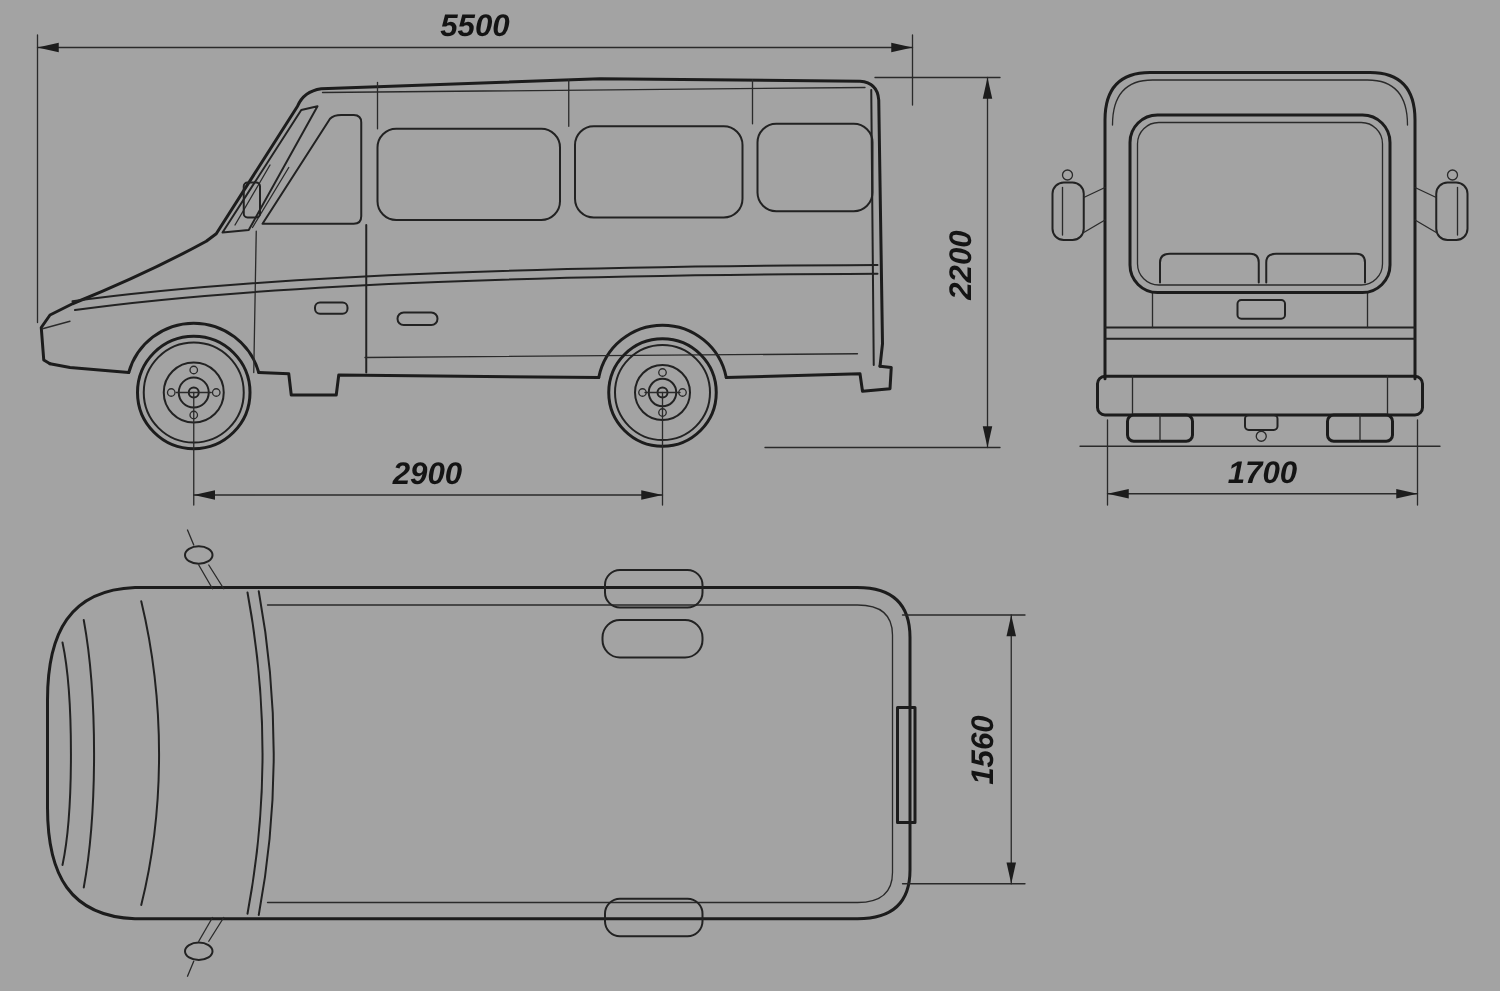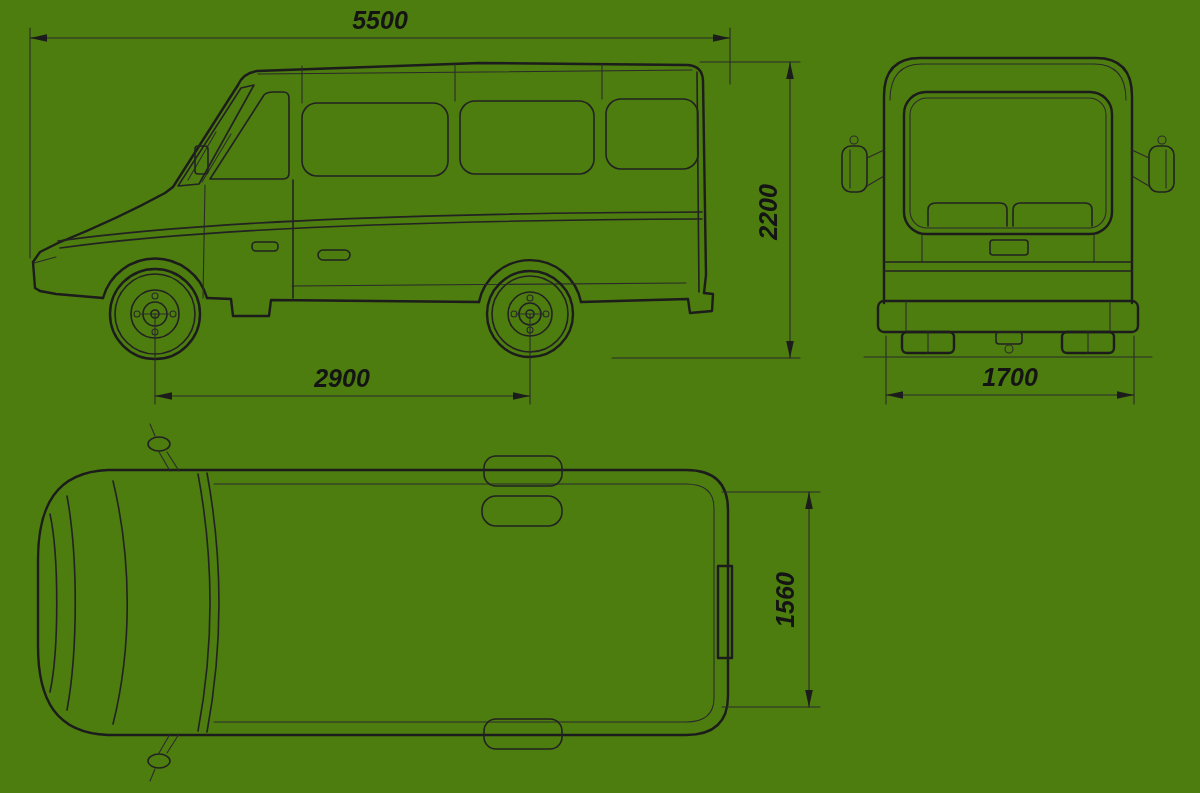--- a/index.html
+++ b/index.html
@@ -1,18 +1,18 @@
 <!DOCTYPE html>
 <html><head>
 <meta charset="utf-8">
 <style>
   html,body { margin:0; padding:0; background:#ffffff; }
   .page {
     position:relative; width:1200px; height:793px;
-    background:#4d7c0f; overflow:hidden;
+    background:#a3a3a3; overflow:hidden;
     font-family:"Liberation Sans", sans-serif;
   }
   svg { display:block; }
   .s-main { fill:none; stroke:#1c1c1c; stroke-width:2.4; stroke-linecap:round; stroke-linejoin:round; }
   .s-med  { fill:none; stroke:#222222; stroke-width:1.6; stroke-linecap:round; stroke-linejoin:round; }
   .s-thin { fill:none; stroke:#2a2a2a; stroke-width:1.05; stroke-linecap:round; stroke-linejoin:round; }
   .arrow  { fill:#1c1c1c; stroke:none; }
   .dim-label {
     font-family:"Liberation Sans", sans-serif;
     font-style:italic; font-weight:700; font-size:25px;

